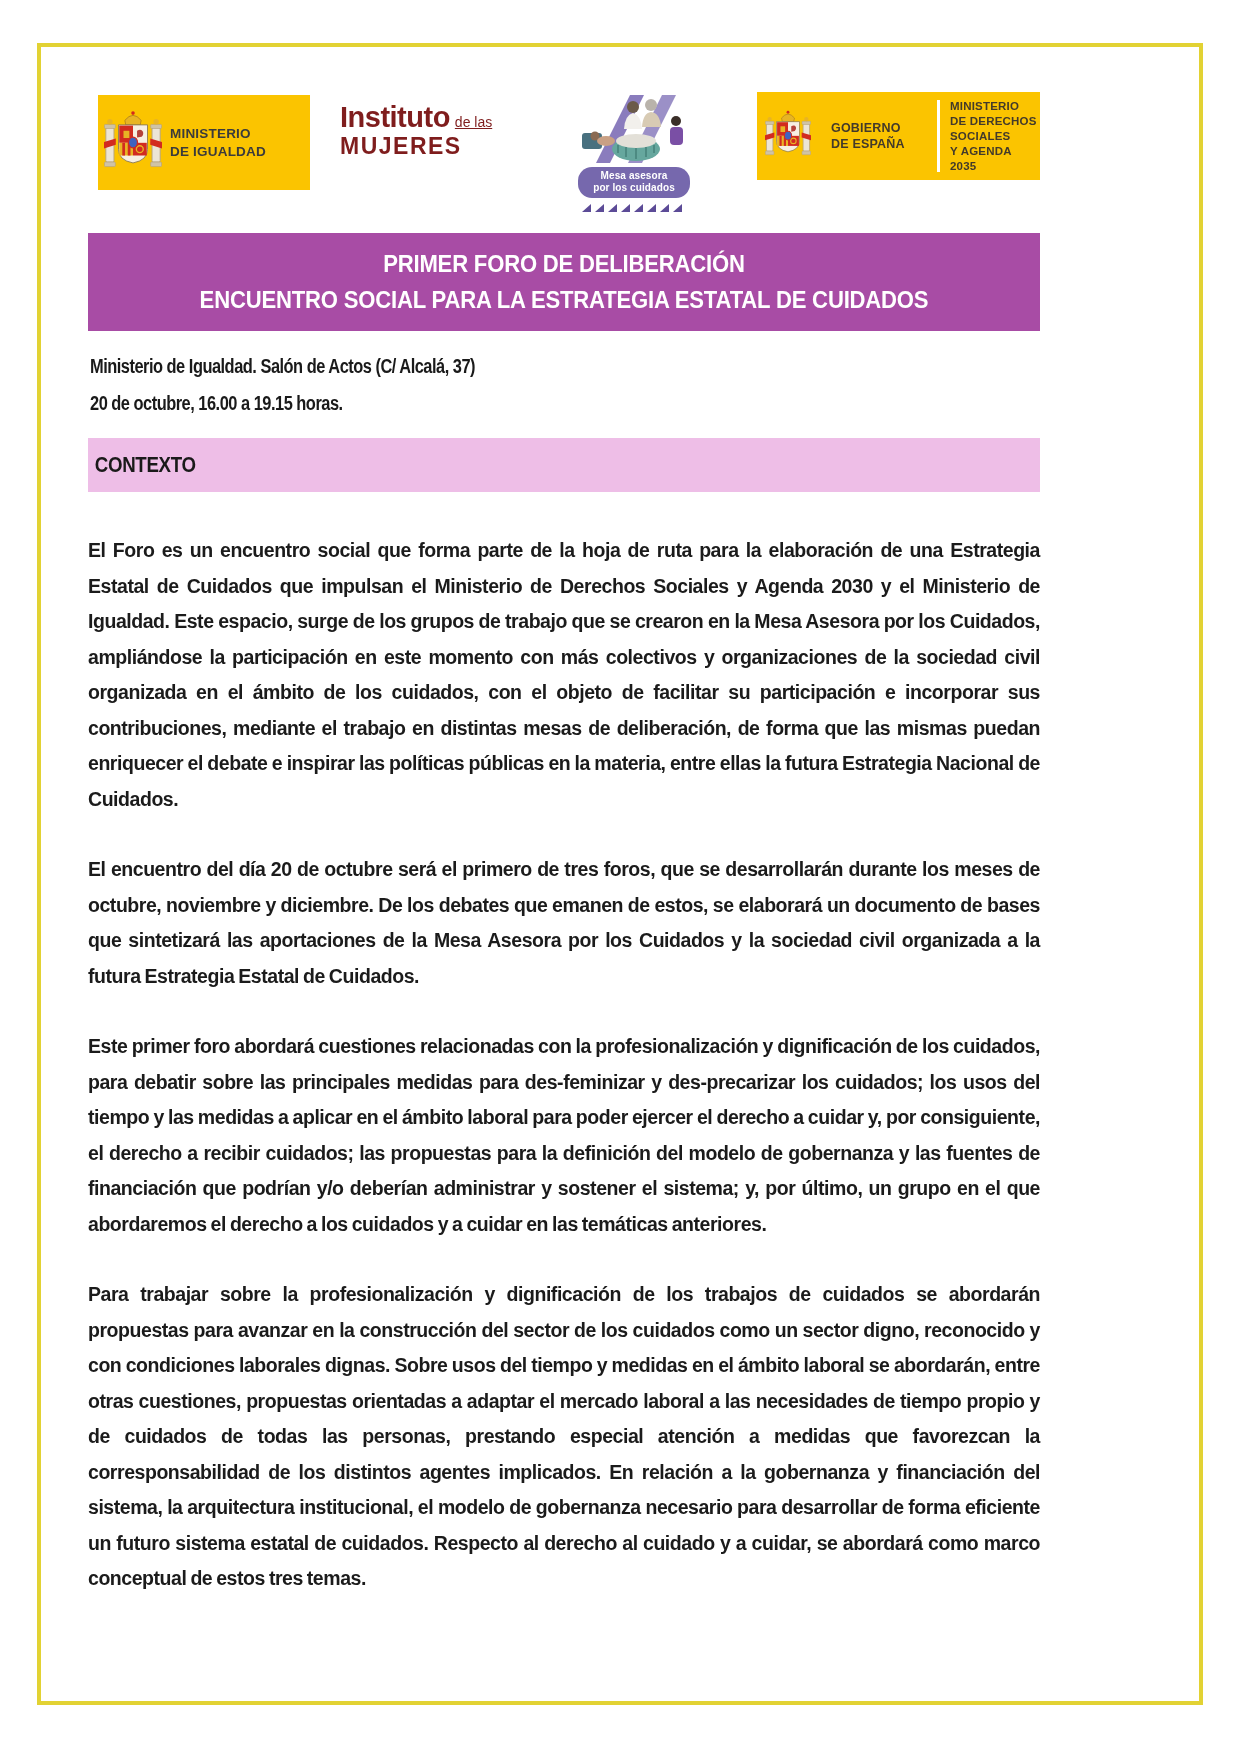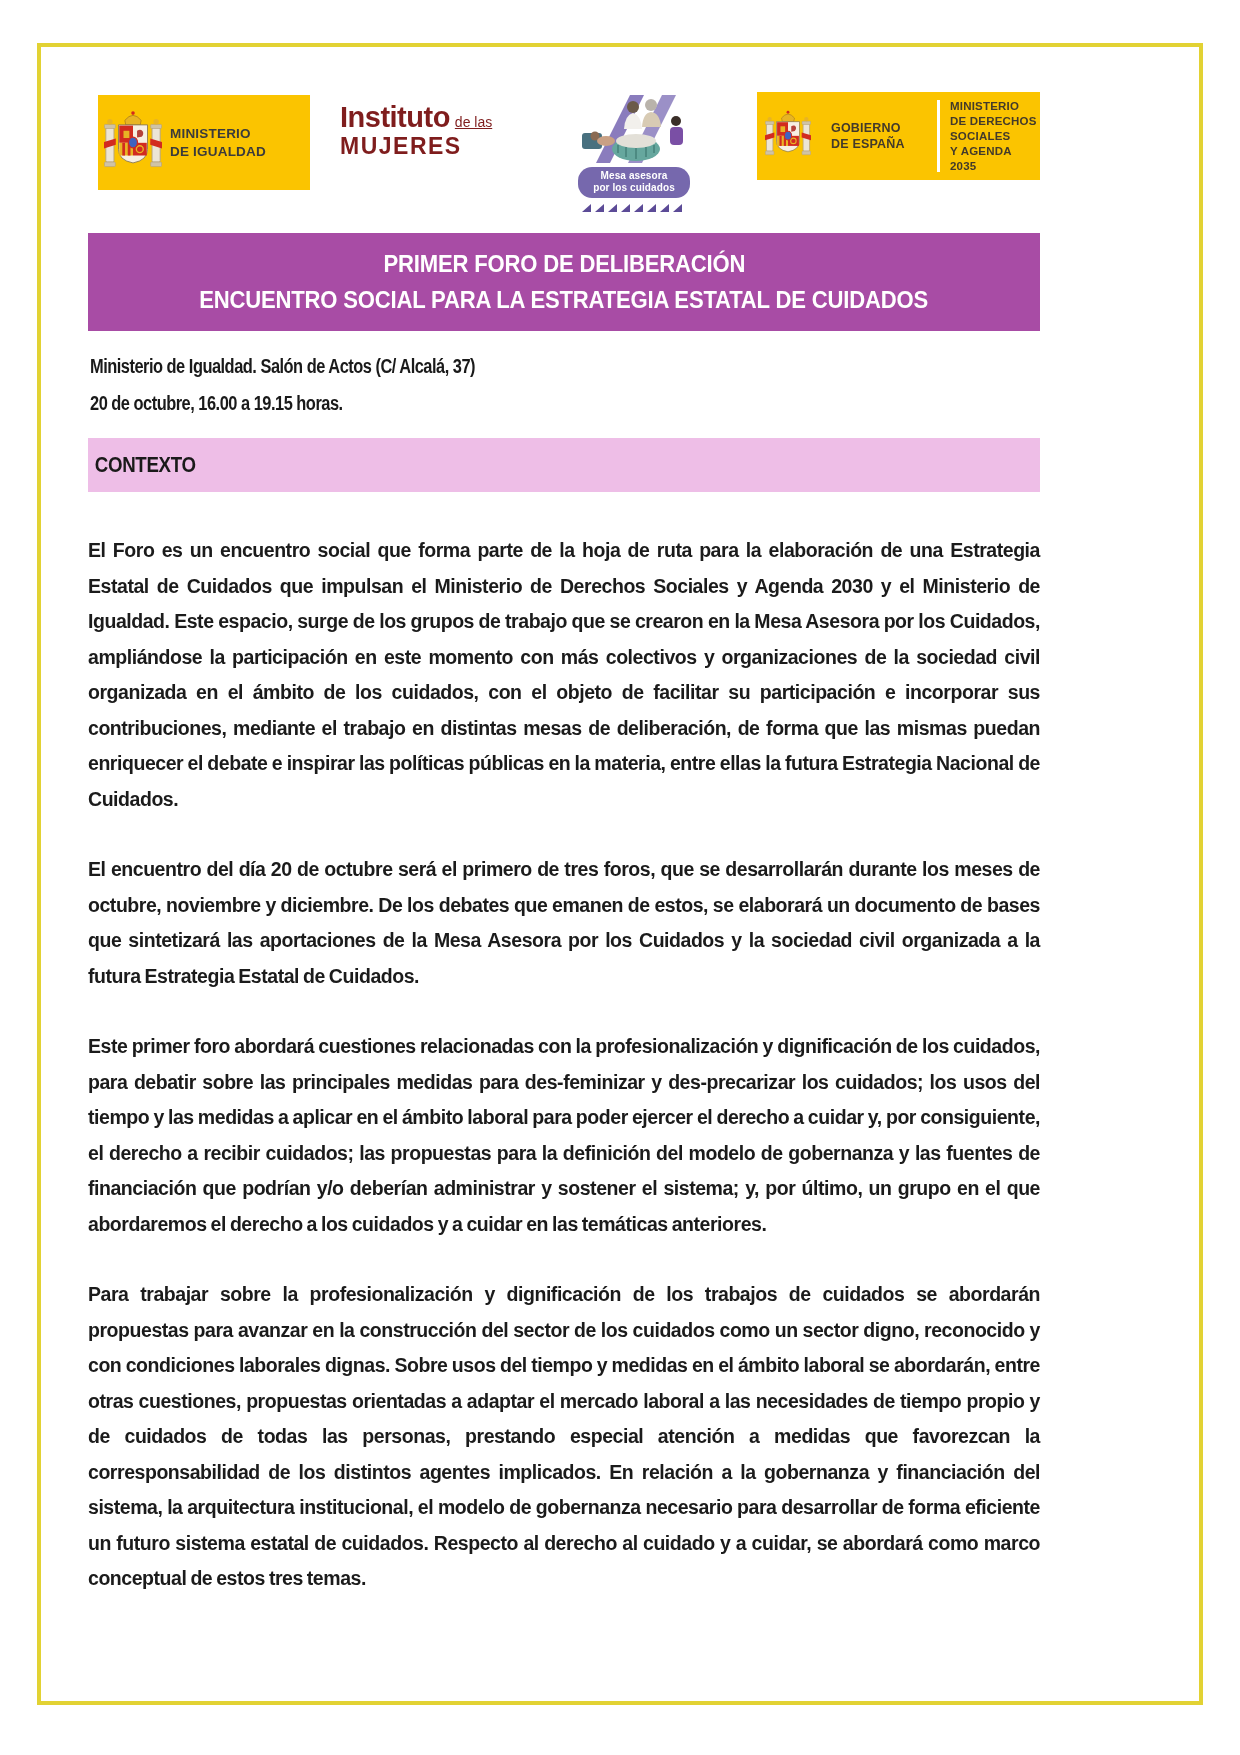--- a/index.html
+++ b/index.html
@@ -34,21 +34,21 @@
   }
   .logo-gobierno .left{display:flex;align-items:center;gap:20px;padding-left:8px;width:180px;box-sizing:border-box;}
   .logo-gobierno .txt{font-size:12.5px;font-weight:700;color:#433a2a;line-height:16px;letter-spacing:.2px;}
   .logo-gobierno .divider{width:3px;height:72px;background:#ffffff;}
   .logo-gobierno .right{flex:1;padding-left:10px;}
   .logo-gobierno .txt2{font-size:11.5px;font-weight:700;color:#433a2a;line-height:15px;letter-spacing:.2px;}
   
   .banner{
     position:absolute;left:88px;top:233px;width:952px;height:98px;
     background:#a84ca5;color:#ffffff;text-align:center;
-    display:flex;flex-direction:column;justify-content:center;gap:9px;align-items:center;
+    display:flex;flex-direction:column;justify-content:center;gap:9px;
   }
   .banner .line{font-size:23px;font-weight:700;letter-spacing:-.2px;transform:scaleX(.96);}
   
   .venue{position:absolute;left:90px;width:950px;font-size:20px;font-weight:700;letter-spacing:-.6px;transform-origin:left center;transform:scaleX(.82);white-space:nowrap;}
   .venue1{top:355px;}
   .venue2{top:392px;}
   
   .section-bar{
     position:absolute;left:88px;top:438px;width:952px;height:54px;
     background:#eebee7;display:flex;align-items:center;

